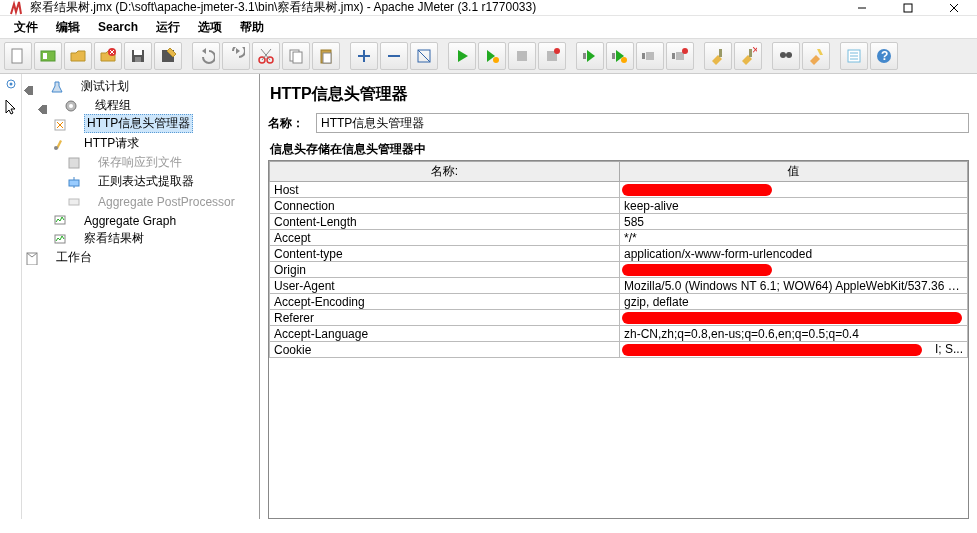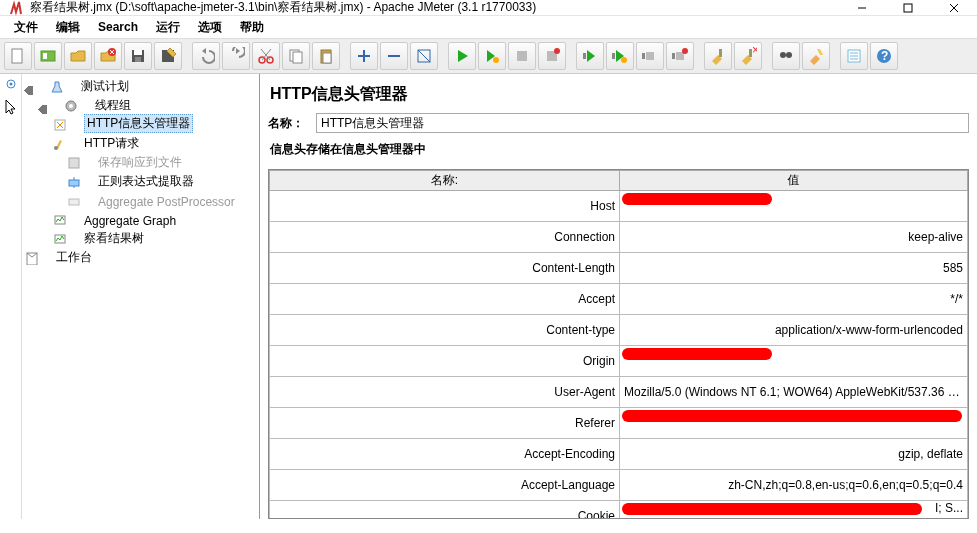--- a/index.html
+++ b/index.html
@@ -32,25 +32,25 @@
   .node .label { color: #000; }
   .node.dim .label { color: #9a9a9a; }
   .node.sel .label { background: #cde6fb; border: 1px dotted #5a9bd4; padding: 0 2px; }
   .node.sel { }
 
   .form-pane { flex: 1; display: flex; flex-direction: column; padding: 6px 8px 0 8px; overflow: hidden; }
   .hdr { font-size: 16px; font-weight: bold; margin: 4px 0 8px 2px; }
   .frow { display: flex; align-items: center; margin-bottom: 6px; gap: 12px; }
   .frow .flabel { font-weight: bold; }
   .frow input { flex: 1; height: 20px; border: 1px solid #aaa; padding: 0 4px; background: #fff; }
-  .section-title { font-weight: bold; margin: 2px 0 11px 2px; font-family: Liberation Mono, monospace; }
+  .section-title { font-weight: bold; margin: 2px 0 2px 2px; font-family: Liberation Mono, monospace; }
   .tblwrap { border: 1px solid #888; flex: 1; overflow: hidden; }
   table { border-collapse: collapse; width: 100%; table-layout: fixed; }
   th { background: #eee; border: 1px solid #aaa; height: 20px; font-weight: normal; text-align: center; }
-  td { border: 1px solid #bbb; height: 16px; padding: 8px 4px; overflow: hidden; text-overflow: ellipsis; white-space: nowrap; text-align: right; }
+  td { border: 1px solid #bbb; height: 16px; padding: 0 4px; overflow: hidden; text-overflow: ellipsis; white-space: nowrap; }
   td.redact { position: relative; }
   td.redact::before { content: ""; position: absolute; left: 2px; top: 2px; height: 12px; background: #f00; border-radius: 6px; }
   td.redact.r1::before { width: 150px; }
   td.redact.r2::before { width: 340px; }
   td.redact.r3::before { width: 300px; }
   td.redact.r3::after { content: attr(data-suffix); position: absolute; right: 4px; top: 0; }
 </style>
 </head>
 <body>
 
@@ -420,28 +420,28 @@
             </tr>
             <tr>
               <td>Origin</td>
               <td class="redact r1"></td>
             </tr>
             <tr>
               <td>User-Agent</td>
               <td>Mozilla/5.0 (Windows NT 6.1; WOW64) AppleWebKit/537.36 (K...</td>
             </tr>
             <tr>
+              <td>Accept-Encoding</td>
+              <td>gzip, deflate</td>
+            </tr>
+            <tr>
               <td>Referer</td>
               <td class="redact r2"></td>
             </tr>
             <tr>
-              <td>Accept-Encoding</td>
-              <td>gzip, deflate</td>
-            </tr>
-            <tr>
               <td>Accept-Language</td>
               <td>zh-CN,zh;q=0.8,en-us;q=0.6,en;q=0.5;q=0.4</td>
             </tr>
             <tr>
               <td>Cookie</td>
               <td class="redact r3" data-suffix="I; S..."></td>
             </tr>
           </tbody>
       </table>
     </div>

